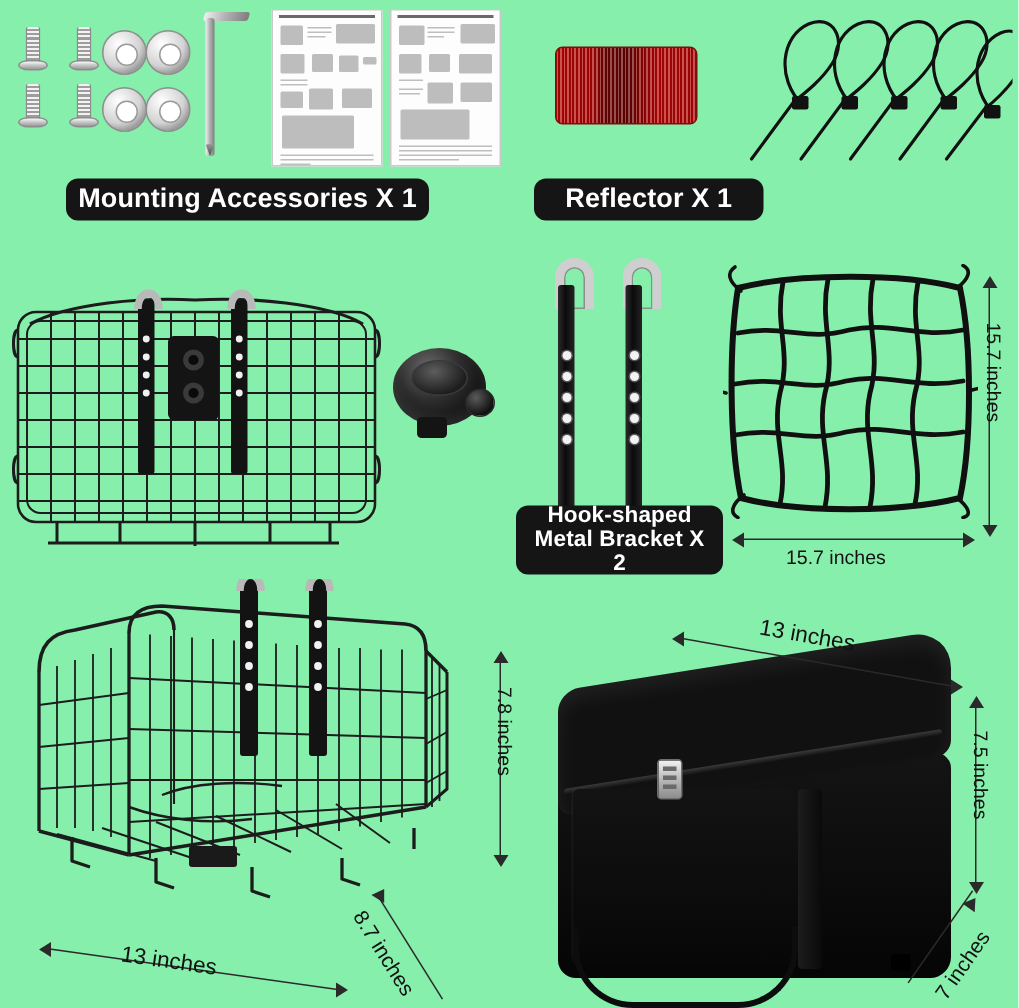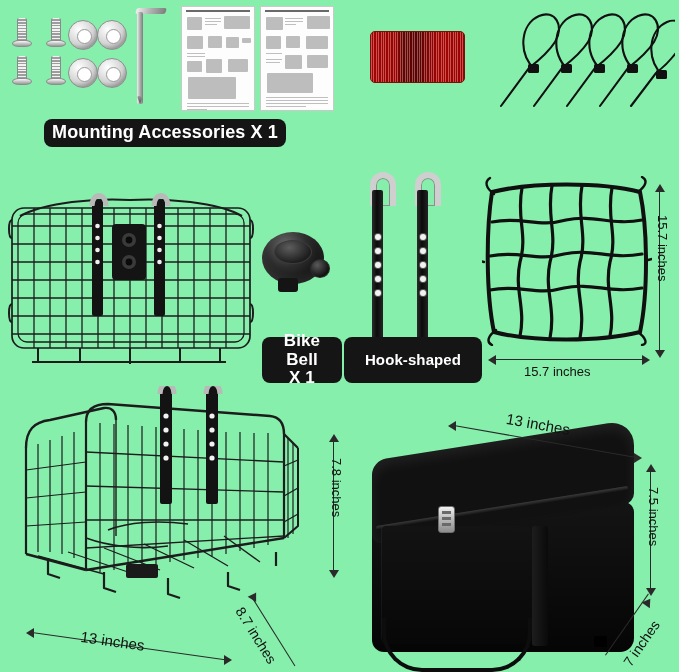--- a/index.html
+++ b/index.html
@@ -292,20 +292,23 @@
   </div>
 
   <div class="pill" style="left:45px;top:120px;width:240px;height:26px;font-size:18px;">
     <span>Mounting Accessories X 1</span>
   </div>
 
   <div class="reflector" style="left:370px;top:31px;width:95px;height:52px;">
     <div class="shade"></div>
     <div class="rib"></div>
   </div>
+  <div class="pill" style="left:357px;top:120px;width:151px;height:26px;font-size:18px;">
+    <span>Reflector X 1</span>
+  </div>
 
   <svg class="ties" style="left:495px;top:6px;" width="180" height="106" viewBox="0 0 180 106">
     <g fill="none" stroke="#111" stroke-width="2.1" stroke-linecap="round">
       <path d="M40 64 C22 46 26 18 44 10 C60 3 70 20 60 36 C53 47 43 55 34 62 L6 100"></path>
       <rect x="33" y="58" width="11" height="9" rx="1.5" fill="#111" stroke="none"></rect>
       <path d="M73 64 C55 46 59 18 77 10 C93 3 103 20 93 36 C86 47 76 55 67 62 L39 100"></path>
       <rect x="66" y="58" width="11" height="9" rx="1.5" fill="#111" stroke="none"></rect>
       <path d="M106 64 C88 46 92 18 110 10 C126 3 136 20 126 36 C119 47 109 55 100 62 L72 100"></path>
       <rect x="99" y="58" width="11" height="9" rx="1.5" fill="#111" stroke="none"></rect>
       <path d="M139 64 C121 46 125 18 143 10 C159 3 169 20 159 36 C152 47 142 55 133 62 L105 100"></path>
@@ -386,24 +389,20 @@
           <circle cx="153.5" cy="76" r="2.3"></circle>
         </g>
     </g>
   </svg>
 
   <div class="bell" style="left:262px;top:232px;width:72px;height:62px;">
     <div class="dome"></div>
     <div class="lever"></div>
     <div class="clamp"></div>
   </div>
-  <div class="pill" style="left:263px;top:338px;width:78px;height:44px;font-size:17px;flex-direction:column;">
-    <span>Bike Bell</span>
-    <span>X 1</span>
-  </div>
 
   <div class="bracket" style="left:370px;top:172px;">
     <div class="hook"></div>
     <div class="strap"></div>
     <div class="hole" style="top:62px;"></div>
     <div class="hole" style="top:76px;"></div>
     <div class="hole" style="top:90px;"></div>
     <div class="hole" style="top:104px;"></div>
     <div class="hole" style="top:118px;"></div>
   </div>
@@ -411,20 +410,21 @@
     <div class="hook"></div>
     <div class="strap"></div>
     <div class="hole" style="top:62px;"></div>
     <div class="hole" style="top:76px;"></div>
     <div class="hole" style="top:90px;"></div>
     <div class="hole" style="top:104px;"></div>
     <div class="hole" style="top:118px;"></div>
   </div>
   <div class="pill" style="left:345px;top:338px;width:136px;height:44px;font-size:15px;flex-direction:column;">
     <span>Hook-shaped</span>
+    <span>Metal Bracket X 2</span>
   </div>
 
   <svg class="net" style="left:482px;top:176px;" width="170" height="170" viewBox="0 0 170 170">
     <g fill="none" stroke="#101010" stroke-width="3.2" stroke-linecap="round">
 
       <path d="M10 16 C50 6 120 6 158 16 C166 54 166 118 158 156 C118 166 50 166 12 156 C4 118 4 54 10 16 Z" stroke-width="4"></path>
 
       <path d="M40 12 C34 42 46 58 38 86 C32 114 44 132 38 160"></path>
       <path d="M70 10 C64 40 76 58 68 86 C62 114 74 132 68 162"></path>
       <path d="M100 10 C94 40 106 58 98 86 C92 114 104 132 98 162"></path>

